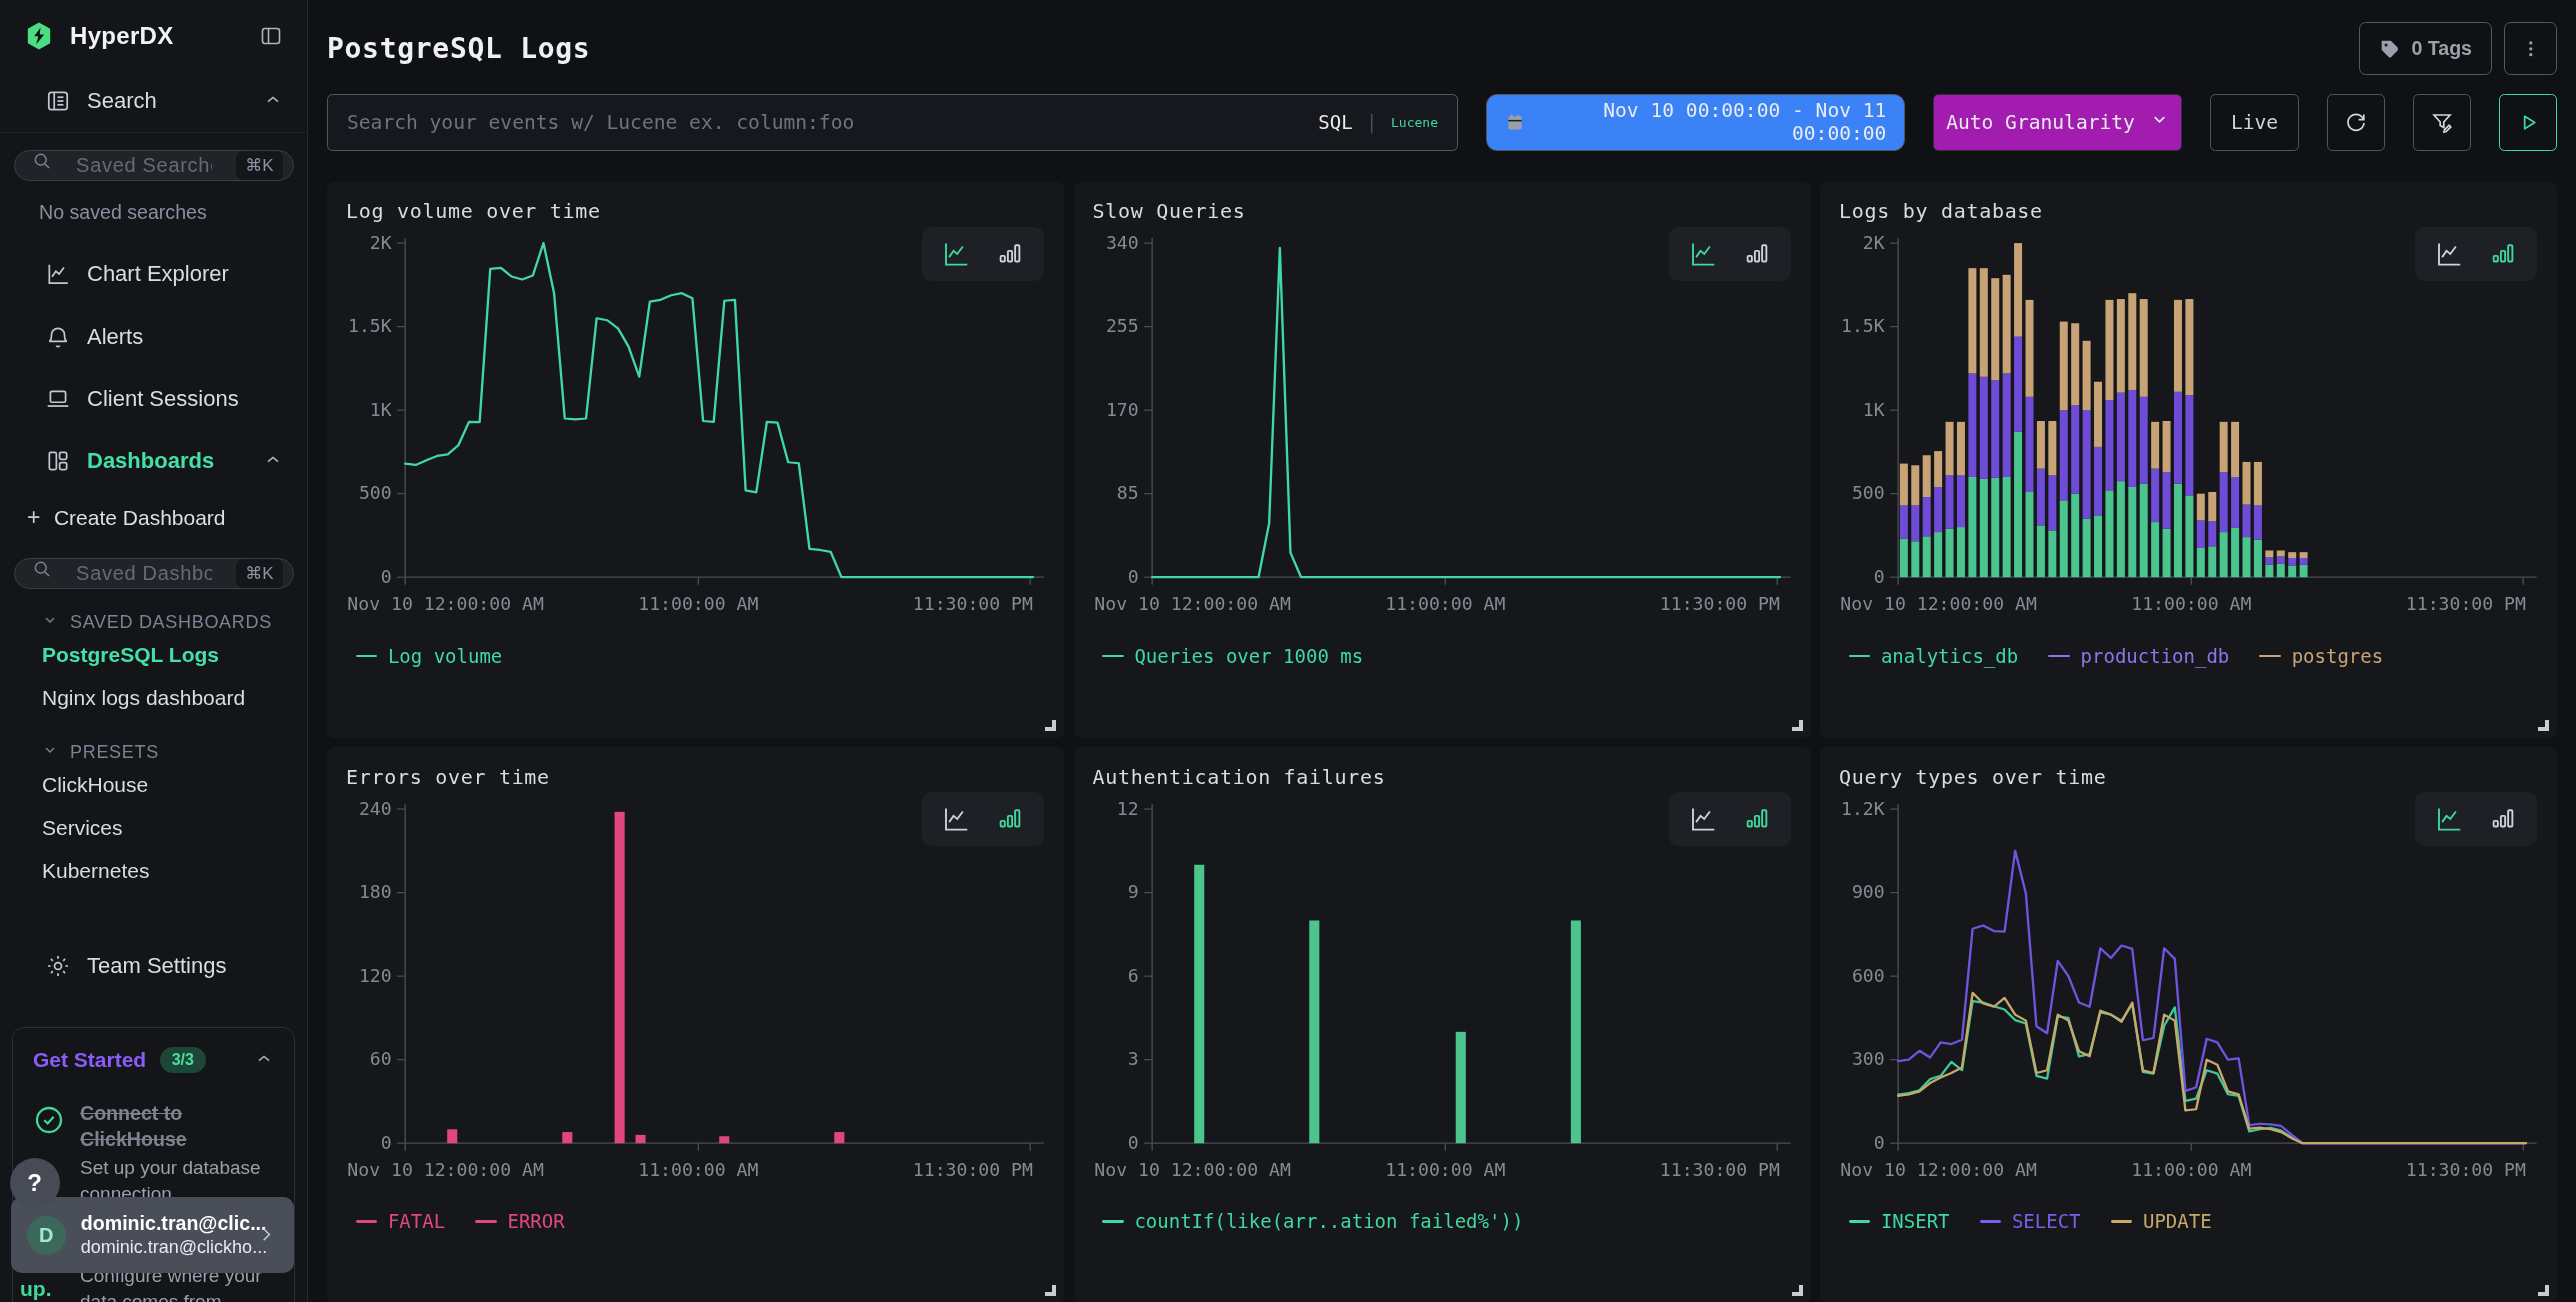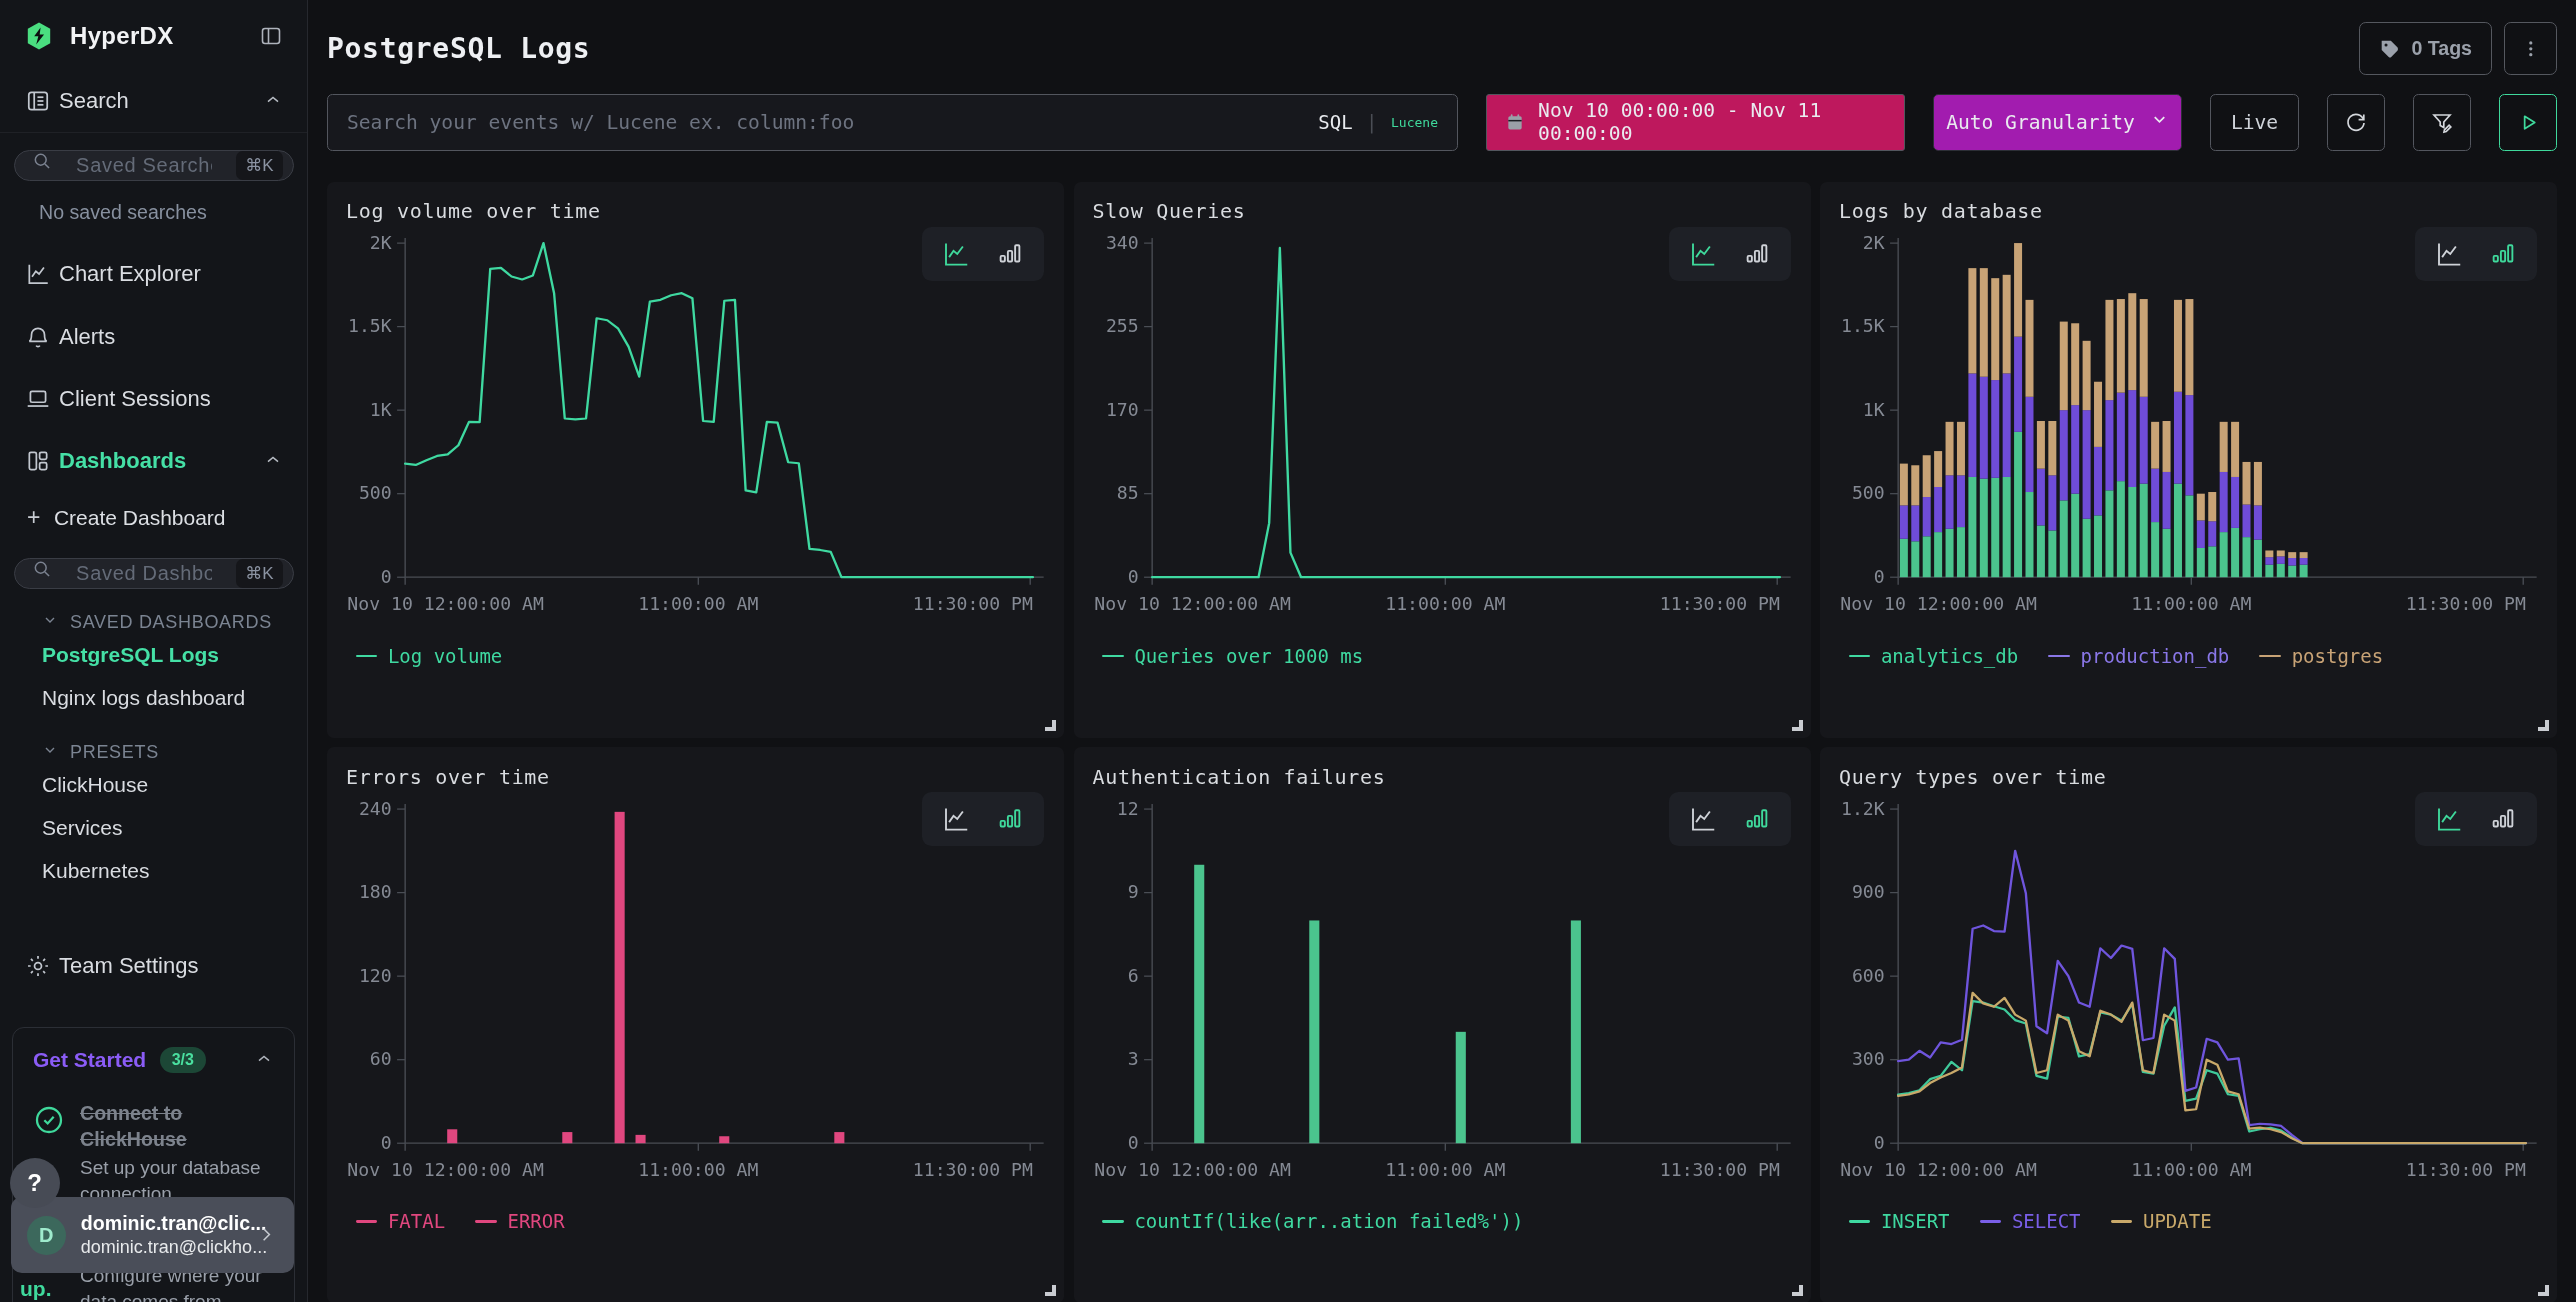--- a/index.html
+++ b/index.html
@@ -7,21 +7,21 @@
   body { font-family:"Liberation Sans", sans-serif; }
   .mono { font-family:"DejaVu Sans Mono", monospace; }
   .app { width:2576px; height:1303px; display:flex; background:#101114; overflow:hidden; position:relative; }
 
   
   .sidebar { width:308px; min-width:308px; background:#131519; border-right:1.4px solid #26282e; position:relative; display:flex; flex-direction:column; overflow:hidden; }
   .logo-row { display:flex; align-items:center; gap:15px; padding:20px 23px 17.6px; }
   .logo-hex { width:32px; height:32px; }
   .brand { font-size:24px; font-weight:800; color:#f2f3f5; letter-spacing:0.3px; flex:1; }
   .collapse-btn { color:#aeb3bc; width:27px; height:27px; display:flex; align-items:center; justify-content:center; }
-  .nav-row { display:flex; align-items:center; gap:8px; padding:17.6px 24px; }
+  .nav-row { display:flex; align-items:center; gap:16px; padding:17.6px 24px;margin-left:20px; }
   .nav-row .nv-icon { width:27px; height:27px; color:#c2c7cf; display:flex; align-items:center; justify-content:center; }
   .nav-row .nv-label { font-size:22px; color:#dadde2; flex:1; }
   .nav-row.active .nv-label { color:#45e0a6; font-weight:bold; }
   .nav-row.active .nv-icon { color:#c2c7cf; }
   .nav-chevron { color:#b7bcc4; }
   .side-divider { border-top:1.4px solid #1f2126; }
   .pill-search { margin:17.6px 13.5px 0; height:43px; background:#212329; border:1.4px solid #3a3d45; border-radius:676px; display:flex; padding:0 9.5px 0 17.6px; gap:24px; }
   .pill-search .mag { color:#7b8290; flex:none; display:flex; }
   .pill-search input { flex:1; min-width:0; background:transparent; border:none; outline:none; font-size:20px; color:#cfd3da; font-family:"Liberation Sans",sans-serif; letter-spacing:0.7px; }
   .pill-search input::placeholder { color:#646b78; }
@@ -60,21 +60,21 @@
   .header-right { margin-left:auto; display:flex; gap:12px; }
   .tags-btn { height:53px; border:1.4px solid #55585f; border-radius:6.8px; display:flex; align-items:center; gap:10.8px; padding:0 19px; color:#9ba1ab; font-size:19.6px; font-weight:bold; background:transparent; }
   .kebab-btn { width:53px; height:53px; border:1.4px solid #55585f; border-radius:6.8px; display:flex; align-items:center; justify-content:center; color:#9ba1ab; background:transparent; }
   .toolbar { display:flex; gap:28px; margin-top:15px; height:57px; }
   .ev-search { flex:1; min-width:0; border:1.4px solid #53565e; background:#17181d; border-radius:5.4px; display:flex; align-items:center; padding:0 19px; gap:13.5px; }
   .ev-search input { flex:1; min-width:0; background:transparent; border:none; outline:none; font-size:19.6px; color:#e9ebef; font-family:"DejaVu Sans Mono",monospace; }
   .ev-search input::placeholder { color:#6d7380; }
   .lang-sql { color:#e9ebef; font-size:19px; }
   .lang-sep { color:#4a4d55; font-size:19px; }
   .lang-lucene { color:#3fd99c; font-size:13px; }
-  .date-box { width:419px; border:1.4px solid #53565e; background:#be185d; border-radius:3px; display:flex; align-items:center; gap:13.5px; padding:0 17.6px; color:#e9ebef; font-size:19.6px; }
+  .date-box { width:419px; border:1.4px solid #53565e; background:#3b82f6; border-radius:11px; display:flex; align-items:center; gap:13.5px; padding:0 17.6px; color:#e9ebef; font-size:19.6px;text-align:right; }
   .date-box .cal { color:#9aa0a8; display:flex; }
   .gran-box { width:249px; border:1.4px solid #2c2f36; background:#a21caf; border-radius:5.4px; display:flex; align-items:center; justify-content:center; gap:15px; color:#e9ebef; font-size:19.6px; }
   .gran-box .chv { color:#e9ebef; }
   .live-btn { width:89px; border:1.4px solid #53565e; border-radius:5.4px; display:flex; align-items:center; justify-content:center; color:#cfd3d9; font-size:19.6px; background:transparent; }
   .icon-btn { width:58px; border:1.4px solid #53565e; border-radius:5.4px; display:flex; align-items:center; justify-content:center; color:#d4d7dc; background:transparent; }
   .icon-btn.play { border-color:#3fd99c; color:#3fd99c; }
 
   .grid { display:grid; grid-template-columns:repeat(3,1fr); gap:9.5px; margin-top:31px; }
   .card { position:relative; background:#16171b; border-radius:6.8px; height:556px; padding:17.6px 19px 9.5px; overflow:hidden; }
   .card-title { font-size:20px; font-weight:normal; color:#d9dce0; letter-spacing:0.7px; }

